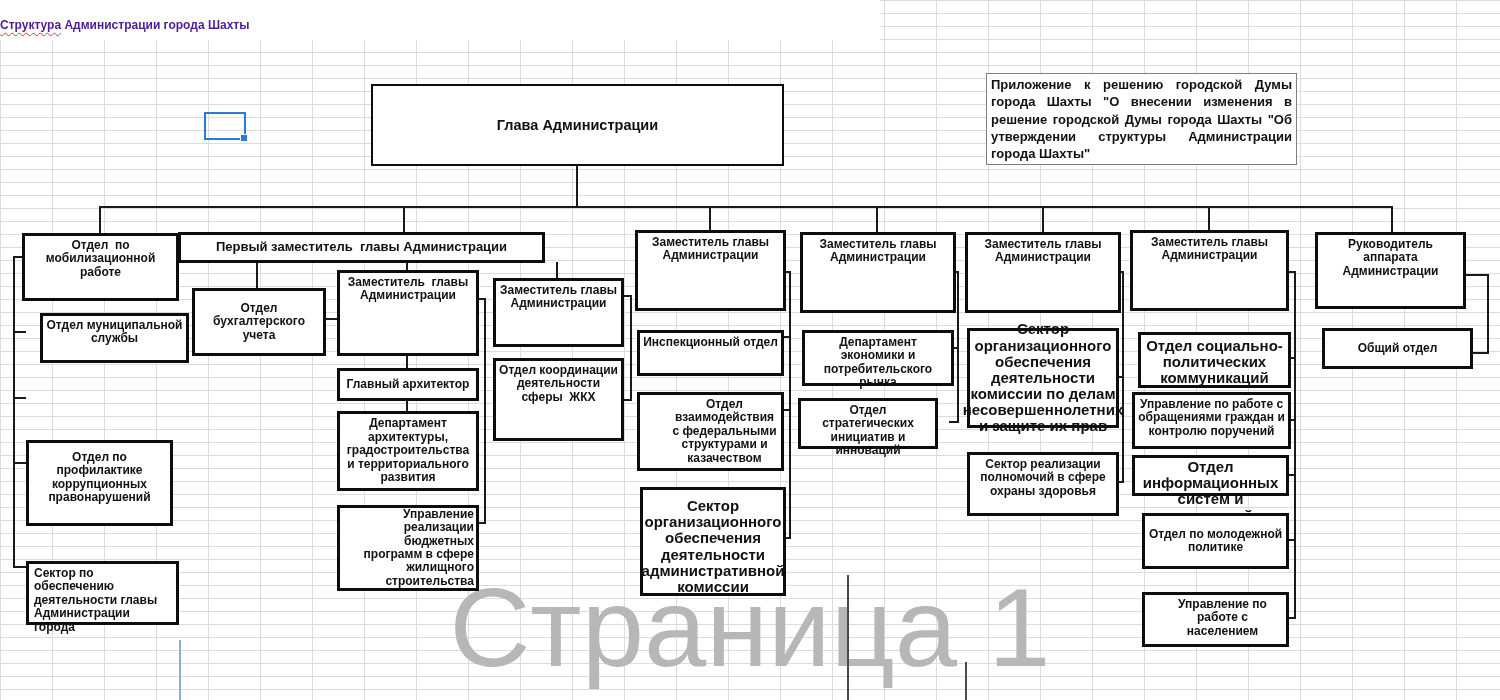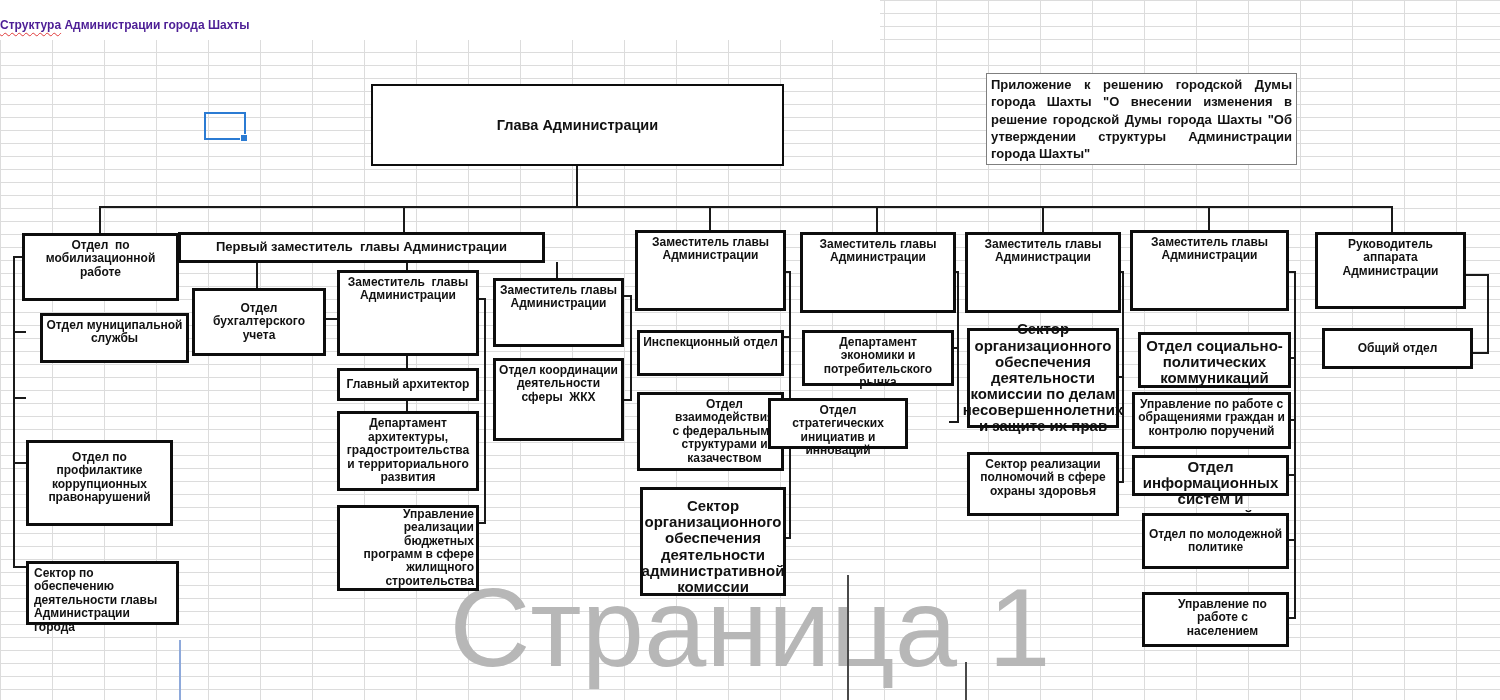--- a/index.html
+++ b/index.html
@@ -133,21 +133,21 @@
   <div class="obox" style="left:493px;top:278px;width:131px;height:69px;">Заместитель главы Администрации</div>
   <div class="obox" style="left:493px;top:358px;width:131px;height:83px;">Отдел координации деятельности сферы  ЖКХ</div>
 
   <div class="obox" style="left:635px;top:230px;width:151px;height:81px;">Заместитель главы Администрации</div>
   <div class="obox" style="left:637px;top:330px;width:147px;height:46px;">Инспекционный отдел</div>
   <div class="obox" style="left:637px;top:392px;width:147px;height:79px;padding-left:30px;">Отдел взаимодействия с федеральными структурами и казачеством</div>
   <div class="obox pt8 fs11" style="left:640px;top:487px;width:146px;height:109px;">Сектор организационного обеспечения деятельности административной комиссии</div>
 
   <div class="obox" style="left:800px;top:232px;width:156px;height:81px;">Заместитель главы Администрации</div>
   <div class="obox" style="left:802px;top:330px;width:152px;height:56px;">Департамент экономики и потребительского рынка</div>
-  <div class="obox" style="left:768px;top:398px;width:140px;height:51px;">Отдел стратегических инициатив и инноваций</div>
+  <div class="obox" style="left:798px;top:398px;width:140px;height:51px;">Отдел стратегических инициатив и инноваций</div>
 
   <div class="obox" style="left:965px;top:232px;width:156px;height:81px;">Заместитель главы Администрации</div>
   <div class="obox vc fs11" style="left:967px;top:328px;width:152px;height:100px;">Сектор организационного обеспечения деятельности комиссии по делам несовершеннолетних и защите их прав</div>
   <div class="obox" style="left:967px;top:452px;width:152px;height:64px;">Сектор реализации полномочий в сфере охраны здоровья</div>
 
   <div class="obox" style="left:1130px;top:230px;width:159px;height:81px;">Заместитель главы Администрации</div>
   <div class="obox fs11" style="left:1138px;top:332px;width:153px;height:56px;">Отдел социально-политических коммуникаций</div>
   <div class="obox" style="left:1132px;top:392px;width:159px;height:57px;">Управление по работе с обращениями граждан и контролю поручений</div>
   <div class="obox fs11" style="left:1132px;top:455px;width:157px;height:41px;padding-top:1px;">Отдел информационных систем и технологий</div>
   <div class="obox vc" style="left:1142px;top:513px;width:147px;height:56px;">Отдел по молодежной политике</div>

